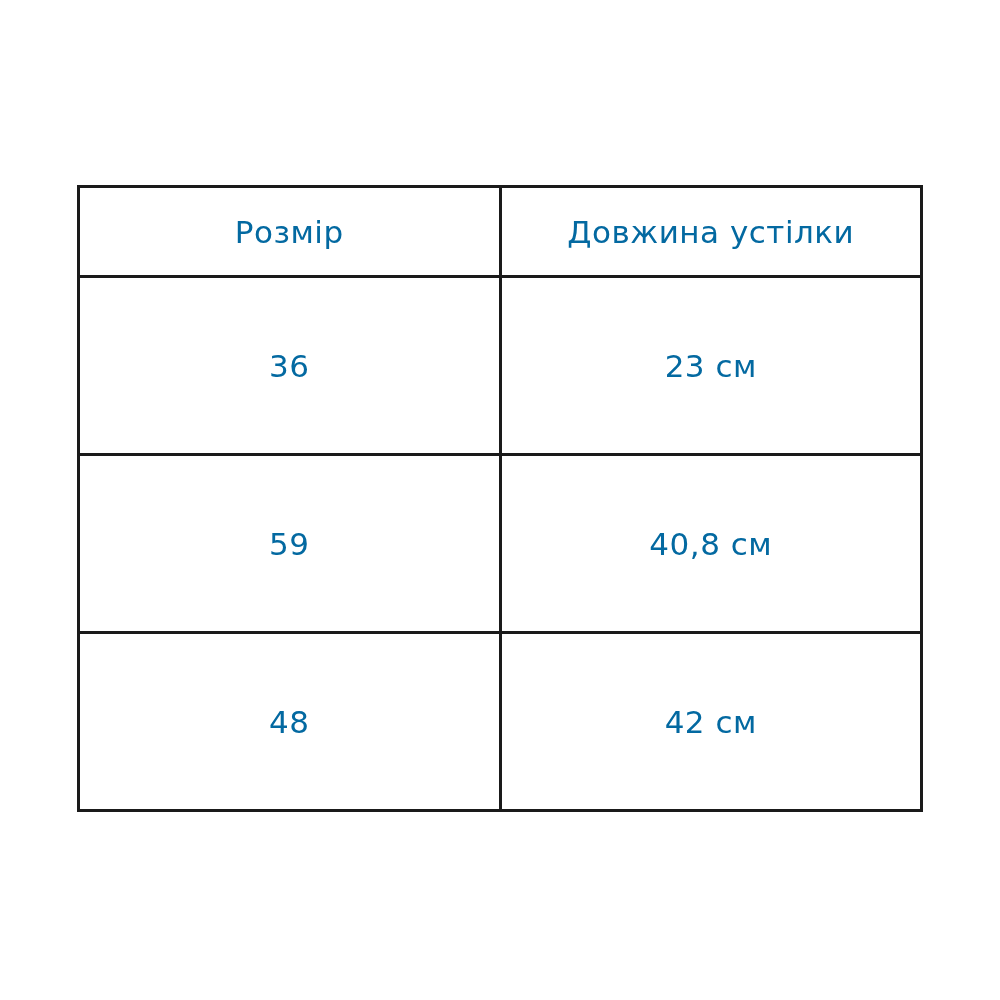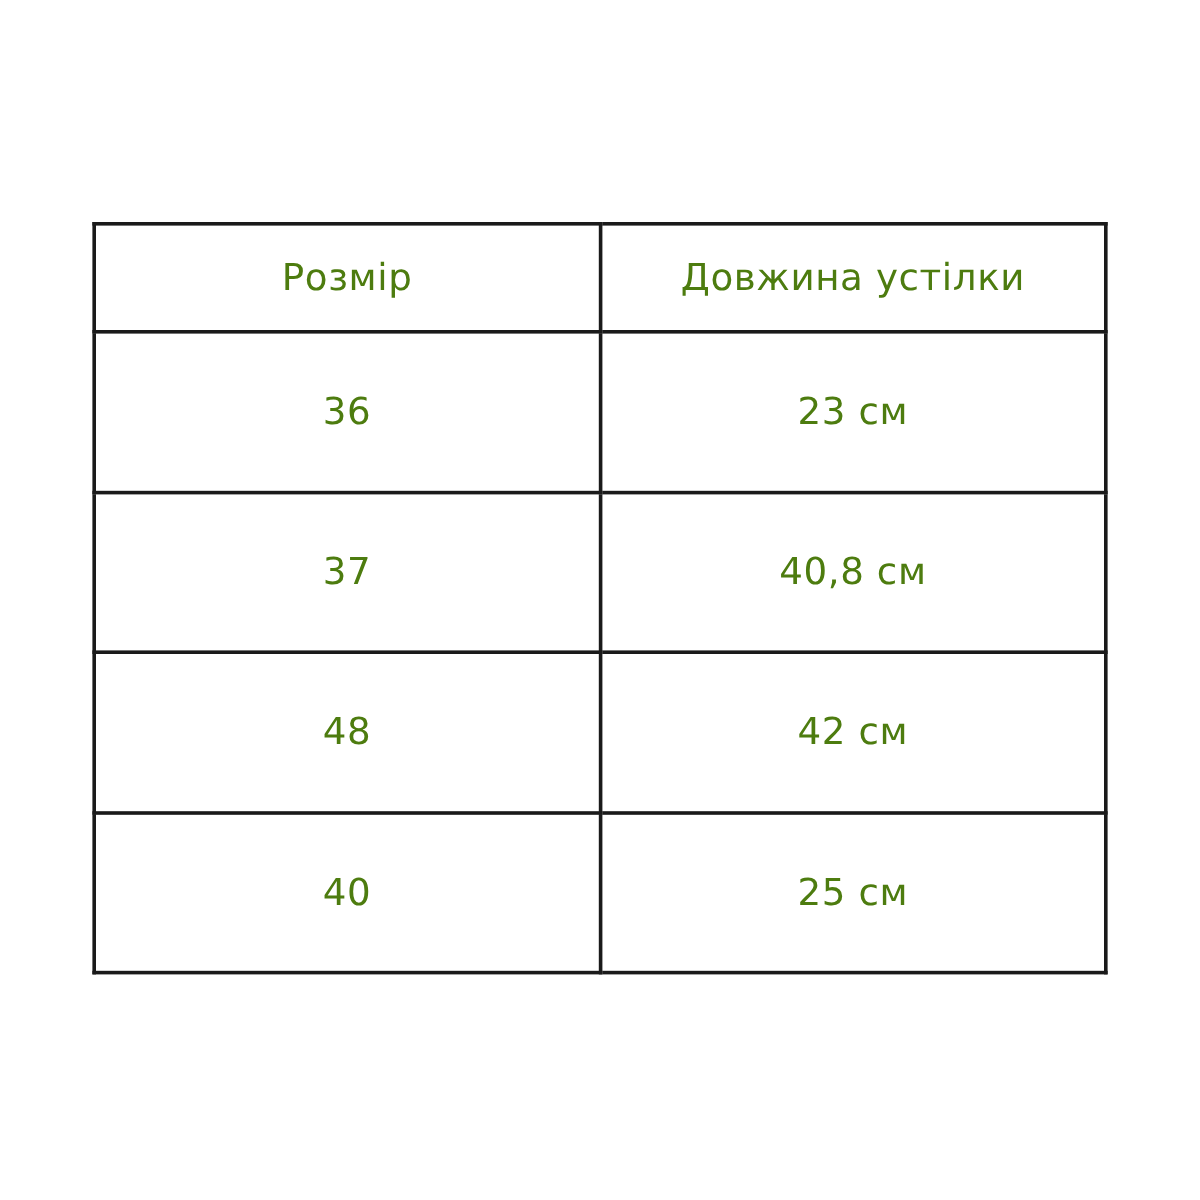--- a/index.html
+++ b/index.html
@@ -28,21 +28,21 @@
     table-layout: fixed;
     background: #ffffff;
   }
   table.size-table th,
   table.size-table td {
     border: 3px solid #1a1a1a;
     text-align: center;
     vertical-align: middle;
     font-size: 31px;
     font-weight: 400;
-    color: #4d7c0f;
+    color: #0369a1;
     letter-spacing: 0.5px;
     padding: 0;
   }
   table.size-table thead tr {
     height: 90px;
   }
   table.size-table tbody tr {
     height: 89px;
   }
 </style>
@@ -57,27 +57,23 @@
           <th>Розмір</th>
           <th>Довжина устілки</th>
         </tr>
       </thead>
       <tbody>
         <tr>
           <td>36</td>
           <td>23 см</td>
         </tr>
         <tr>
-          <td>37</td>
+          <td>59</td>
           <td>40,8 см</td>
         </tr>
         <tr>
           <td>48</td>
           <td>42 см</td>
-        </tr>
-        <tr>
-          <td>40</td>
-          <td>25 см</td>
         </tr>
       </tbody>
     </table>
   </div>
 </div>
 
 </body></html>

